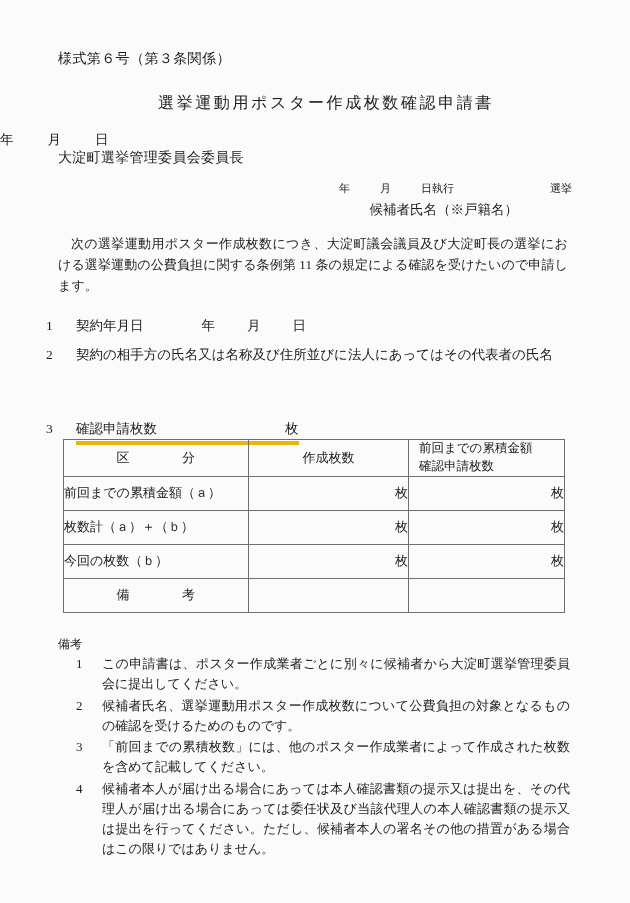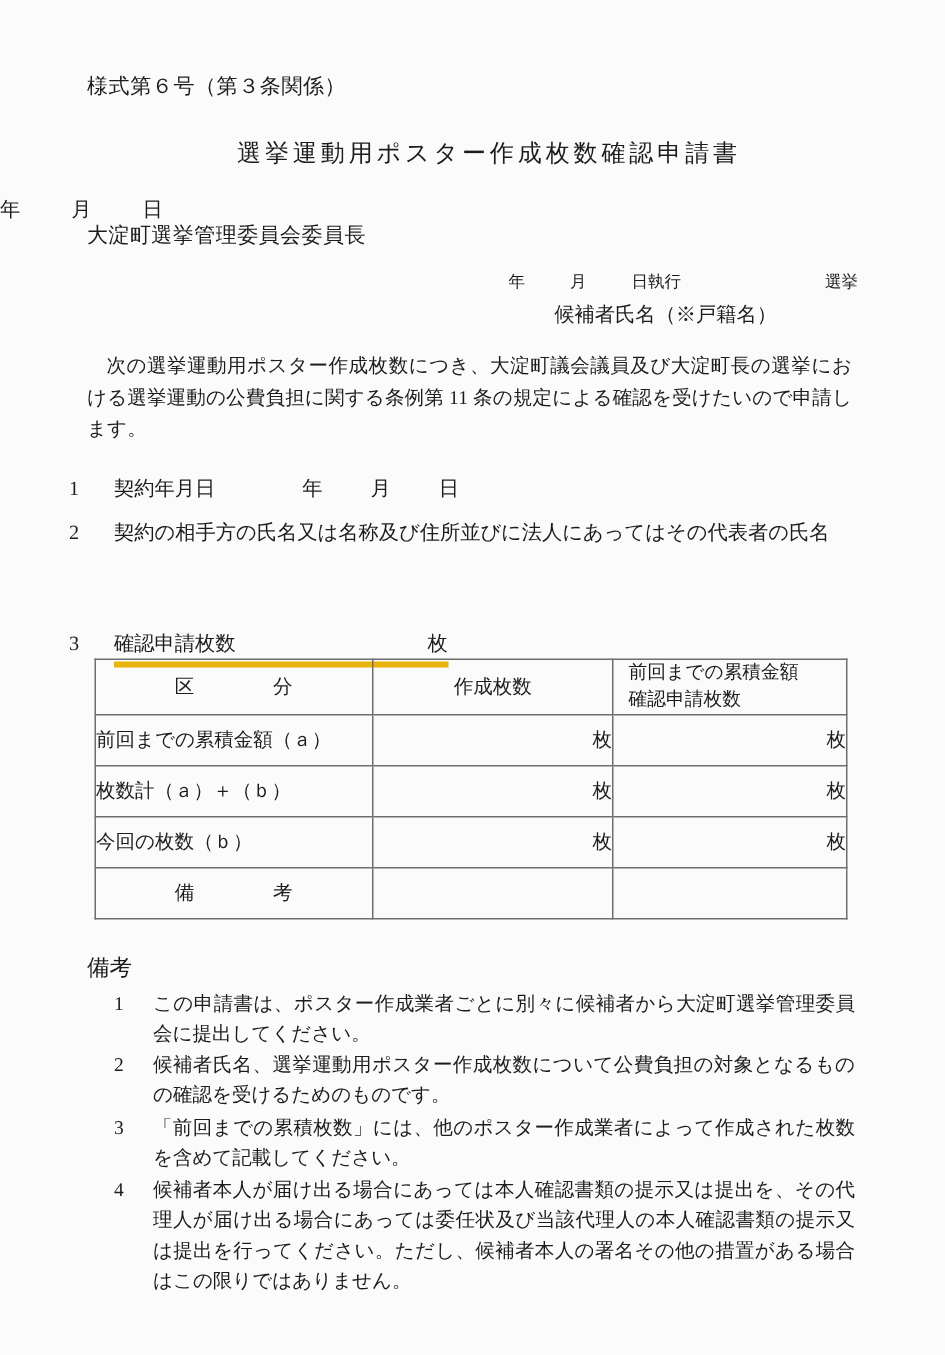--- a/index.html
+++ b/index.html
@@ -176,21 +176,21 @@
   td.bikou-cell .sp { display: inline-block; width: 52px; }
 
   
   .notes {
     position: absolute;
     left: 58px;
     top: 635px;
     width: 512px;
     font-size: 13px;
   }
-  .notes-title { font-size: 15px; line-height: 1.5; }
+  .notes-title { font-size: 12px; line-height: 1.5; }
   .note-row {
     display: flex;
     align-items: flex-start;
     margin-top: 1px;
     line-height: 1.56;
   }
   .note-row .n-num {
     flex: 0 0 auto;
     width: 18px;
     margin-left: 18px;

